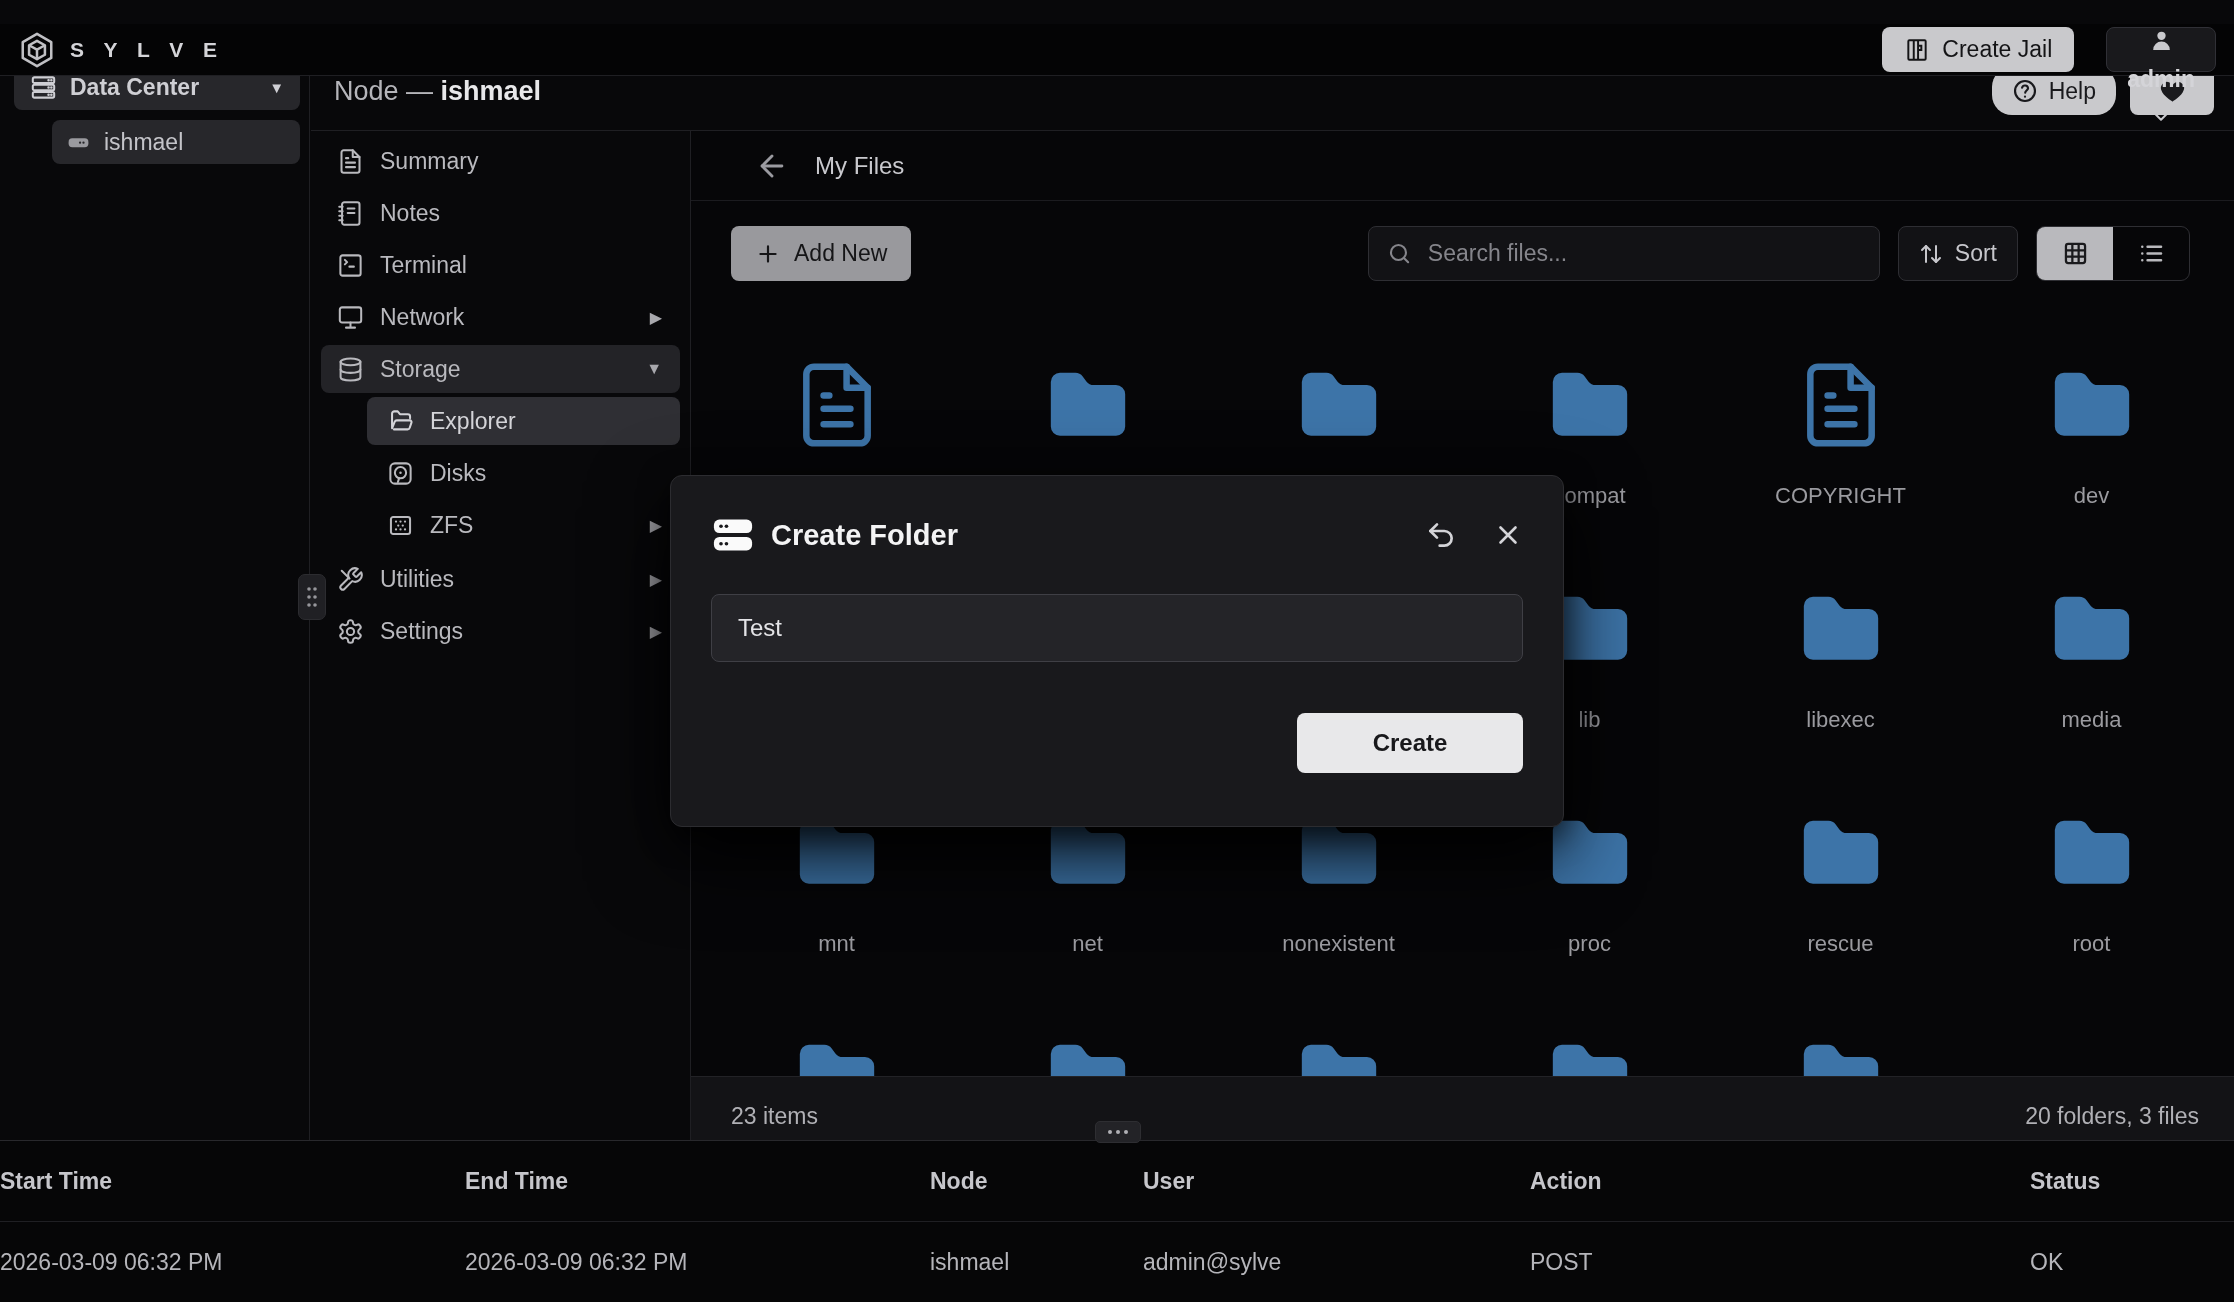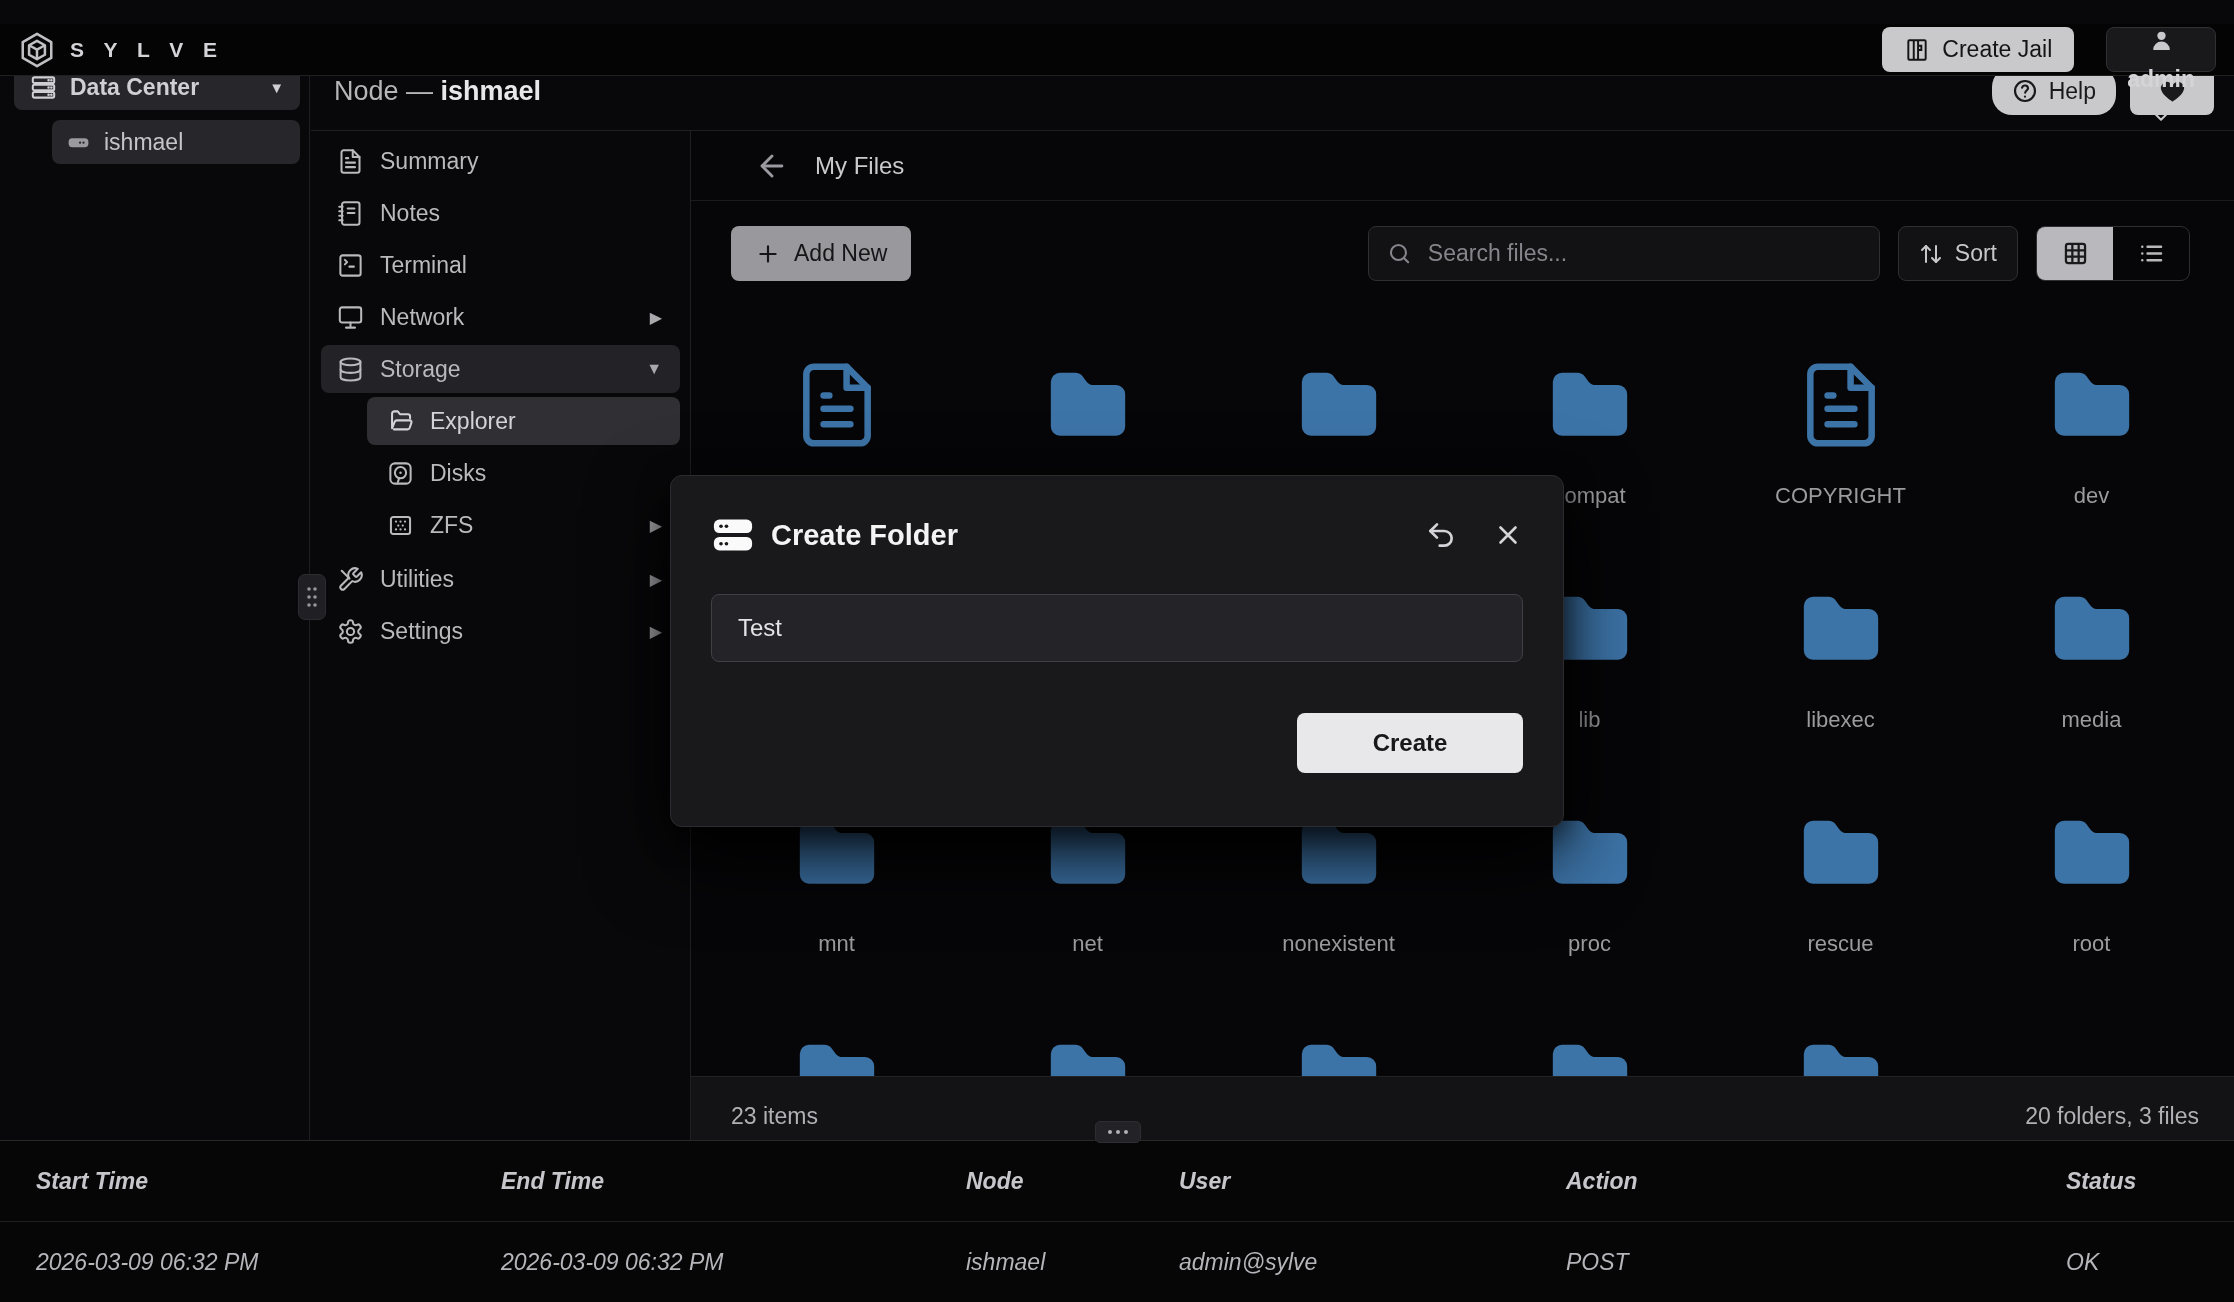--- a/index.html
+++ b/index.html
@@ -58,21 +58,21 @@
 
   .filegrid{position:absolute;left:0;top:176px;width:1544px;height:770px;overflow:hidden;padding:50px 0 0 20px;display:grid;grid-template-columns:repeat(6,251px);grid-auto-rows:224px;}
   .fcell{display:flex;flex-direction:column;align-items:center;cursor:pointer;}
   .fcell .ficon{height:96px;display:flex;align-items:center;justify-content:center;}
   .fcell .flabel{margin-top:30px;font-size:22px;color:#9a9a9f;white-space:nowrap;}
 
   .statusbar{position:absolute;left:0;top:945px;width:1544px;height:64px;background:#131316;border-top:1px solid #222226;display:flex;align-items:center;justify-content:space-between;padding:16px 36px 0 40px;font-size:23px;color:#b0b0b5;}
 
   
   .audit{position:absolute;left:0;top:1140px;width:2234px;height:162px;border-top:1px solid #28282c;background:#060607;z-index:8;}
-  .audit-row{display:grid;grid-template-columns:465px 465px 213px 387px 500px auto;padding-left:36px;align-items:center;font-style:italic;}
+  .audit-row{display:grid;grid-template-columns:465px 465px 213px 387px 500px auto;align-items:center;}
   .audit-head{height:81px;border-bottom:1px solid #1f1f23;font-size:23px;font-weight:700;color:#c6c6cb;}
   .audit-data{height:80px;font-size:23px;color:#b5b5ba;}
 
   .bottom-handle{position:absolute;left:1095px;top:1121px;width:46px;height:22px;background:#232327;border:1px solid #2e2e32;border-radius:5px;z-index:12;display:flex;align-items:center;justify-content:center;gap:4px;cursor:row-resize;}
   .bottom-handle i{width:4px;height:4px;border-radius:50%;background:#b0b0b5;display:block;}
 
   
   .modal{position:absolute;left:670px;top:475px;width:894px;height:352px;background:#19191c;border:1px solid #2c2c30;border-radius:12px;box-shadow:0 30px 80px rgba(0,0,0,.85),0 8px 30px rgba(0,0,0,.6);z-index:30;padding:0 40px;}
   .modal-head{display:flex;align-items:center;height:118px;gap:16px;}
   .modal-title{font-size:29px;font-weight:700;color:#f4f4f5;}

